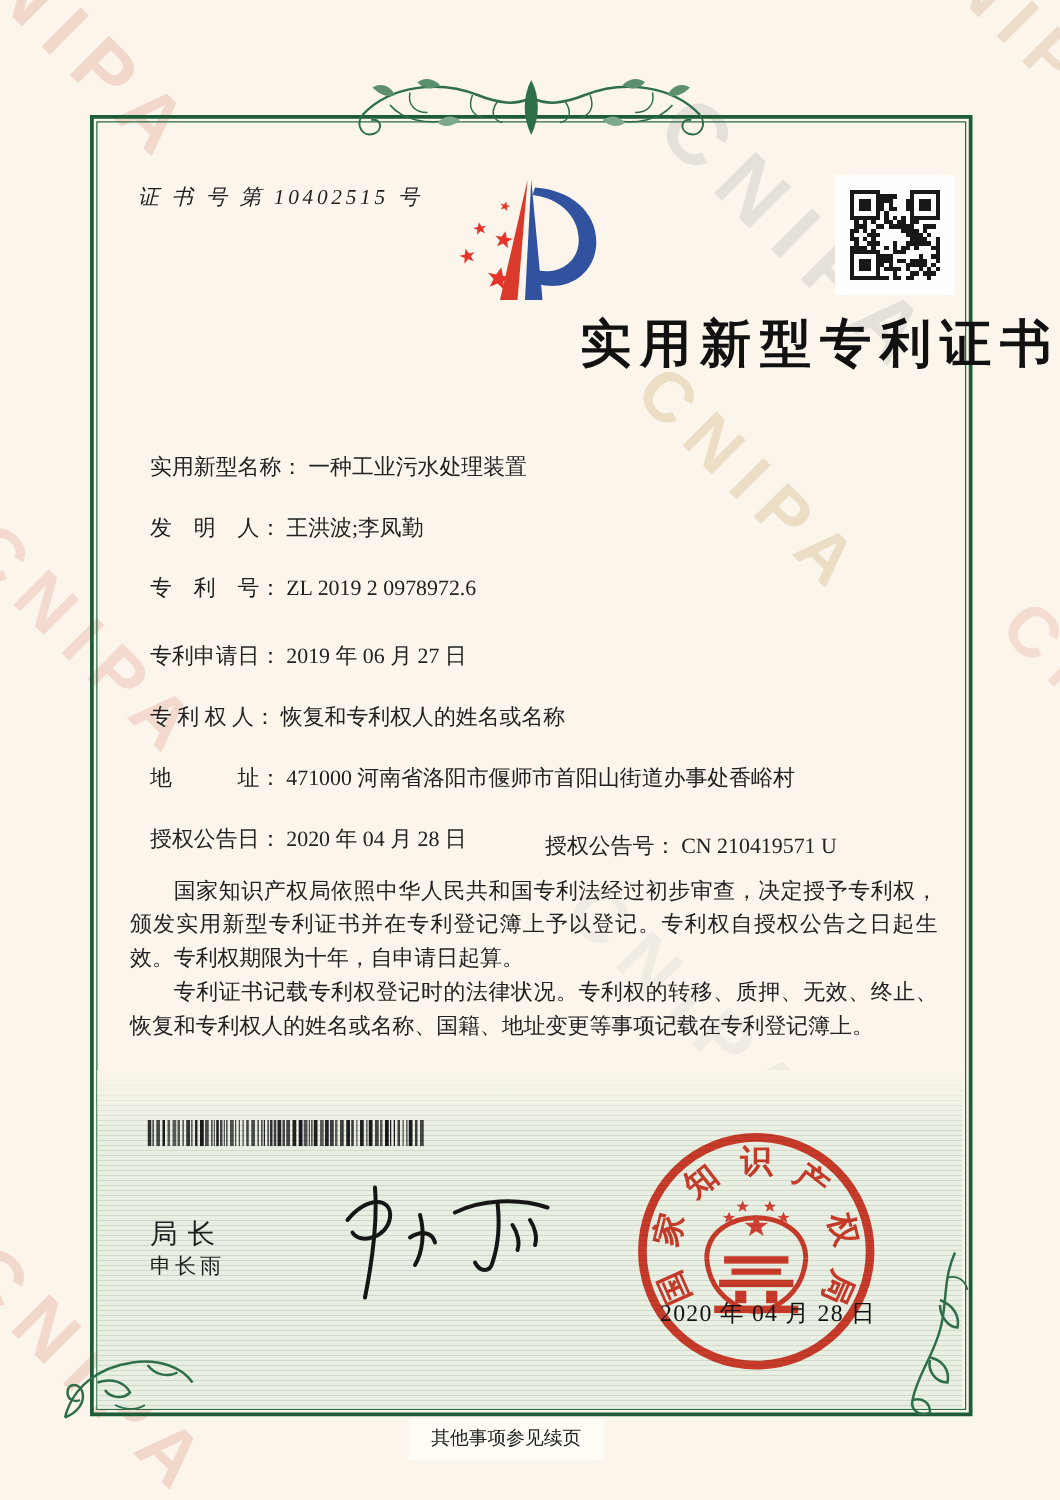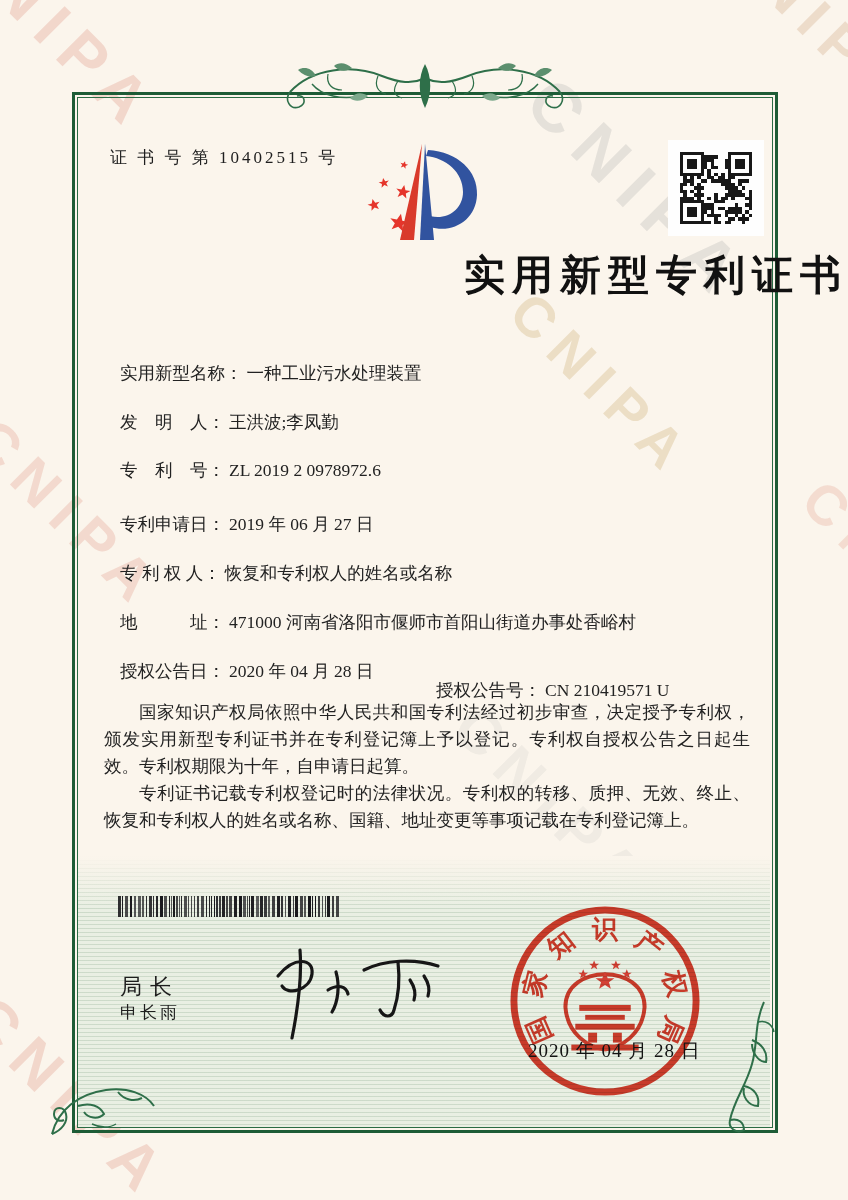--- a/index.html
+++ b/index.html
@@ -25,31 +25,31 @@
       background-color:#e9efe3;
       background-image:repeating-linear-gradient(180deg,rgba(140,170,142,.30) 0 1px,rgba(255,255,255,0) 1px 4px);}
   .green-zone::before{content:"";position:absolute;left:0;right:0;top:0;height:52px;
       background:linear-gradient(180deg,#fbf5ec 0%,rgba(251,245,236,0) 100%);}
   
   .orn{position:absolute;pointer-events:none;}
   .orn-top{left:282px;top:56px;}
   .orn-bl{left:48px;top:1080px;}
   .orn-br{left:724px;top:1000px;}
   
-  .cert-no{position:absolute;left:110px;top:146px;font-size:17px;letter-spacing:3px;}
+  .cert-no{position:absolute;left:110px;top:146px;font-size:17px;letter-spacing:3px;font-style:italic;}
   .logo{position:absolute;left:356px;top:134px;}
   .qr-pad{position:absolute;left:668px;top:140px;width:96px;height:96px;background:#fefefe;}
   .qr{position:absolute;left:680px;top:152px;width:72px;height:72px;}
   .title{position:absolute;left:0;right:0;top:248px;text-align:right;font-size:41px;
          font-weight:600;letter-spacing:7px;color:#111;}
   
   .row{position:absolute;left:120px;font-size:17.5px;white-space:nowrap;color:#222;}
   .fvalue{margin-left:4px;}
   .r1{top:361px}.r2{top:410px}.r3{top:458px}.r4{top:512px}.r5{top:561px}.r6{top:610px}.r7{top:659px}
-  .r7b{left:436px;top:678px}
+  .r7b{left:436px;top:664px}
   
   .paras{position:absolute;left:104px;top:699px;width:646px;font-size:17.5px;line-height:27px;
          text-align:justify;color:#222;}
   .paras p{margin:0;text-indent:2em;}
   
   .barcode{position:absolute;left:118px;top:896px;}
   .sig-title{position:absolute;left:120px;top:972px;font-size:22px;letter-spacing:8px;}
   .sig-name{position:absolute;left:120px;top:1001px;font-size:17px;letter-spacing:3px;}
   .sig-svg{position:absolute;left:248px;top:946px;}
   .seal-svg{position:absolute;left:506px;top:902px;opacity:.93;mix-blend-mode:multiply;}
@@ -522,14 +522,15 @@
       <rect x="74" y="104" width="52" height="6"></rect>
       <rect x="80" y="114" width="40" height="5"></rect>
       <rect x="70" y="123" width="60" height="6"></rect>
       <rect x="83" y="132" width="9" height="10"></rect>
       <rect x="108" y="132" width="9" height="10"></rect>
       <rect x="66" y="144" width="68" height="6"></rect>
     </g>
   </svg>
   <div class="seal-date">2020 年 04 月 28 日</div>
 
+  <div class="cont-box">其他事项参见续页</div>
 
 </div>
 
 </body></html>

